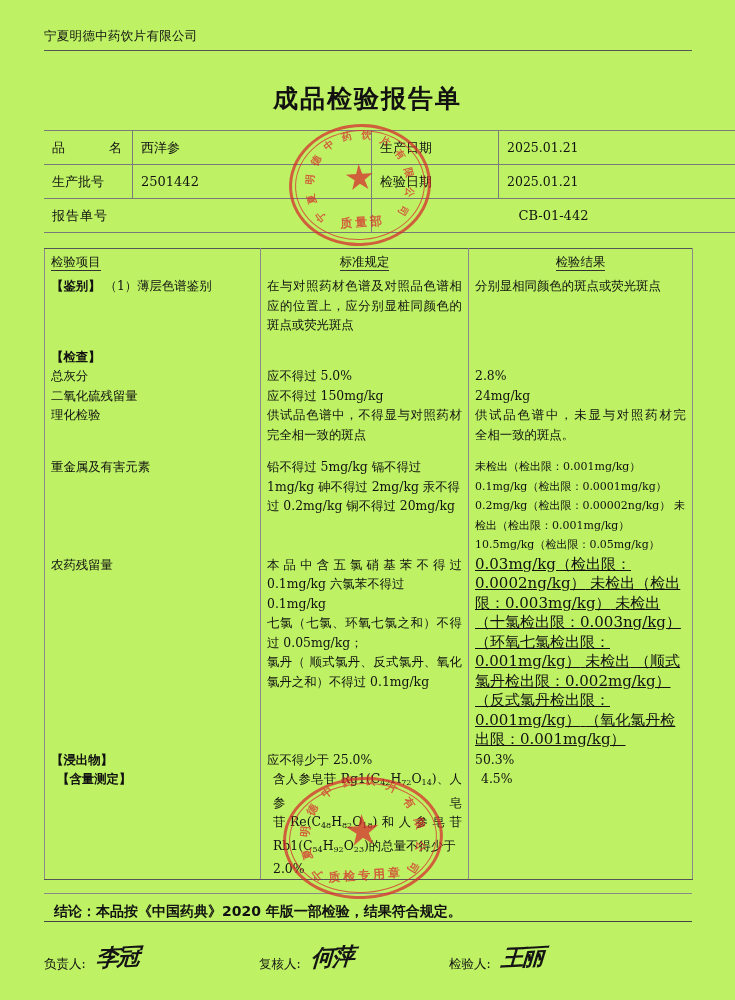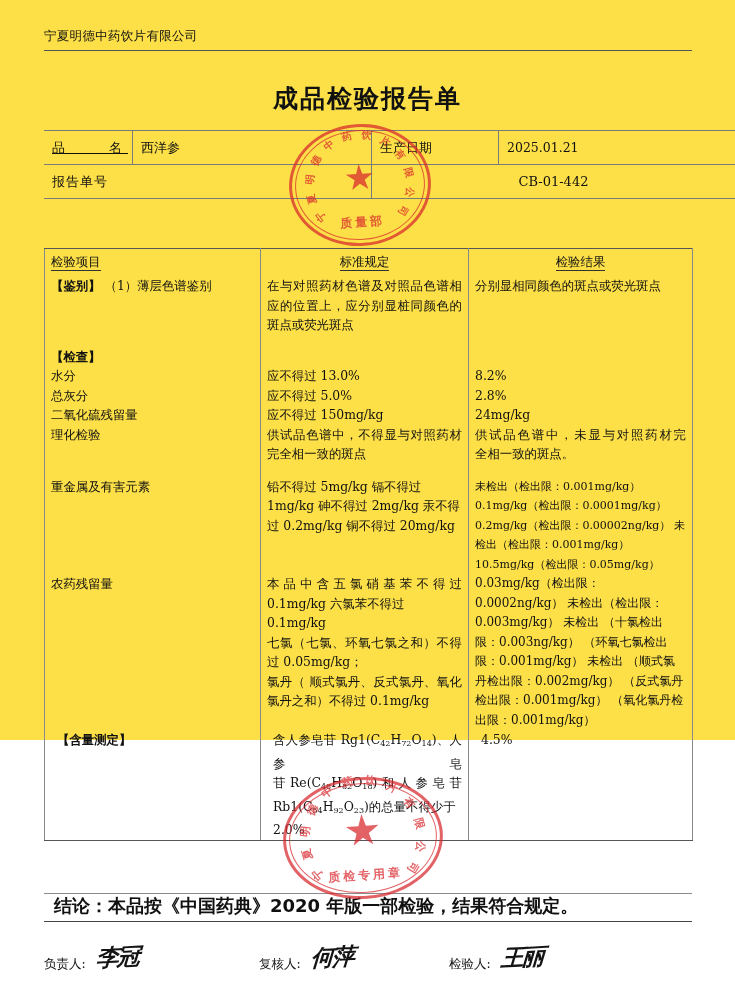--- a/index.html
+++ b/index.html
@@ -11,22 +11,22 @@
     width: 735px;
     height: 1000px;
     position: relative;
     font-family: "DejaVu Serif", "Liberation Serif", serif;
     color: #111;
     overflow: hidden;
   }
   .page {
     position: absolute;
     left: 0; top: 0;
-    width: 735px; height: 740px;
-    background: #fde047;
+    width: 735px; height: 1000px;
+    background: #bef264;
   }
 
   
   .doc-header {
     position: absolute;
     left: 44px; top: 28px;
     width: 648px;
     display: flex;
     justify-content: space-between;
     align-items: flex-end;
@@ -59,21 +59,21 @@
     table-layout: fixed;
   }
   .info-table td {
     border: 1px solid #7a7a7a;
     height: 29px;
     padding: 2px 8px;
     vertical-align: middle;
     white-space: nowrap;
     overflow: hidden;
   }
-  .info-table .lbl { width: 80px; letter-spacing: 6px; padding-right: 0; text-decoration: underline; }
+  .info-table .lbl { width: 80px; letter-spacing: 6px; padding-right: 0; }
   .info-table .lbl2 { width: 80px; }
   .info-table .val  { width: 222px; }
   .info-table .lbl-r { width: 110px; text-align: left; }
   .info-table .val-r { width: 220px; font-size: 12.5px; }
   .no-l { border-left: none !important; }
   .no-r { border-right: none !important; }
   .rpt-no-label { letter-spacing: 1px; }
   .rpt-no-val { text-align: center; }
 
   
@@ -125,23 +125,23 @@
   
   .conclusion {
     position: absolute;
     left: 44px; top: 893px;
     width: 648px;
     height: 29px;
     box-sizing: border-box;
     border-top: 1px solid #8a8a8a;
     border-bottom: 1.6px solid #444;
     display: flex;
-    align-items: flex-start;
+    align-items: flex-end;
     padding-left: 10px;
-    font-size: 18px;
+    font-size: 14px;
     font-family: "DejaVu Sans", "Liberation Sans", sans-serif;
     font-weight: bold;
   }
 
   
   .sign-row {
     position: absolute;
     left: 44px; top: 950px;
     width: 648px;
     height: 40px;
@@ -233,20 +233,26 @@
 
   <table class="info-table">
     <tbody>
       <tr>
         <td class="lbl no-l">品　　名</td>
         <td class="val">西洋参</td>
         <td class="lbl-r">生产日期</td>
         <td class="val-r no-r">2025.01.21</td>
       </tr>
       <tr>
+        <td class="lbl2 no-l">生产批号</td>
+        <td class="val">2501442</td>
+        <td class="lbl-r">检验日期</td>
+        <td class="val-r no-r">2025.01.21</td>
+      </tr>
+      <tr>
         <td class="lbl2 no-l rpt-no-label" style="border-right:none;">报告单号</td>
         <td class="val" style="border-left:none;border-right:none;"></td>
         <td class="rpt-no-val" colspan="2" style="border-right:none;">CB-01-442</td>
       </tr>
     </tbody>
   </table>
 
   <table class="main-table">
     <colgroup>
         <col class="c1">
@@ -280,25 +286,20 @@
         </td>
       </tr>
 
       <tr>
         <td style="padding-top:12px;"><span class="ln bold-item">【检查】</span></td>
         <td></td>
         <td></td>
       </tr>
 
 
-      <tr>
-        <td><span class="ln">水分</span></td>
-        <td><span class="ln">应不得过 13.0%</span></td>
-        <td><span class="ln">8.2%</span></td>
-      </tr>
 
       <tr>
         <td><span class="ln">总灰分</span></td>
         <td><span class="ln">应不得过 5.0%</span></td>
         <td><span class="ln">2.8%</span></td>
       </tr>
 
       <tr>
         <td><span class="ln">二氧化硫残留量</span></td>
         <td><span class="ln">应不得过 150mg/kg</span></td>
@@ -340,34 +341,39 @@
         <td>
           <span class="justify-line">本品中含五氯硝基苯不得过</span>
           <span class="ln">0.1mg/kg</span>
           <span class="ln">六氯苯不得过 0.1mg/kg</span>
           <span class="justify-line">七氯（七氯、环氧七氯之和）不得</span>
           <span class="ln">过 0.05mg/kg；</span>
           <span class="ln blank"></span>
           <span class="justify-line">氯丹（ 顺式氯丹、反式氯丹、氧化</span>
           <span class="ln">氯丹之和）不得过 0.1mg/kg</span>
         </td>
-        <td style="font-size:12px;">
+        <td style="font-size:15px;text-decoration:underline;">
           <span class="ln">0.03mg/kg（检出限：0.0002ng/kg）</span>
           <span class="ln blank"></span>
           <span class="ln">未检出（检出限：0.003mg/kg）</span>
           <span class="ln">未检出</span>
           <span class="ln">（十氯检出限：0.003ng/kg）</span>
           <span class="ln">（环氧七氯检出限：0.001mg/kg）</span>
           <span class="ln">未检出</span>
           <span class="ln">（顺式氯丹检出限：0.002mg/kg）</span>
           <span class="ln">（反式氯丹检出限：0.001mg/kg）</span>
           <span class="ln">（氧化氯丹检出限：0.001mg/kg）</span>
         </td>
       </tr>
 
+      <tr>
+        <td><span class="ln bold-item">【浸出物】</span></td>
+        <td><span class="ln">应不得少于 25.0%</span></td>
+        <td><span class="ln">50.3%</span></td>
+      </tr>
 
       <tr>
         <td style="padding-bottom:56px;"><span class="ln bold-item">【含量测定】</span></td>
         <td>
           <span class="justify-line">含人参皂苷 Rg1(C<sub>42</sub>H<sub>72</sub>O<sub>14</sub>)、人参皂</span>
           <span class="justify-line">苷 Re(C<sub>48</sub>H<sub>82</sub>O<sub>18</sub>) 和 人 参 皂 苷</span>
           <span class="ln">Rb1(C<sub>54</sub>H<sub>92</sub>O<sub>23</sub>)的总量不得少于 2.0%</span>
         </td>
         <td><span class="ln">4.5%</span></td>
       </tr>

